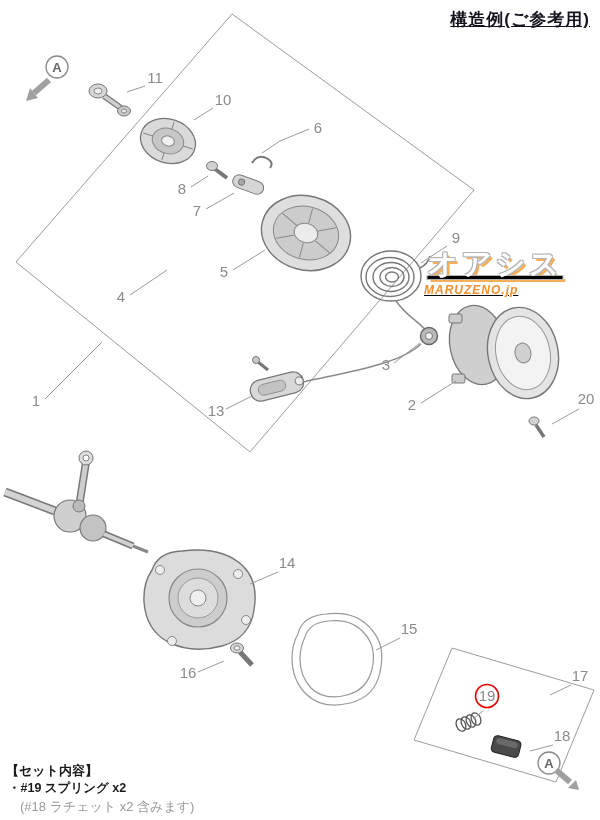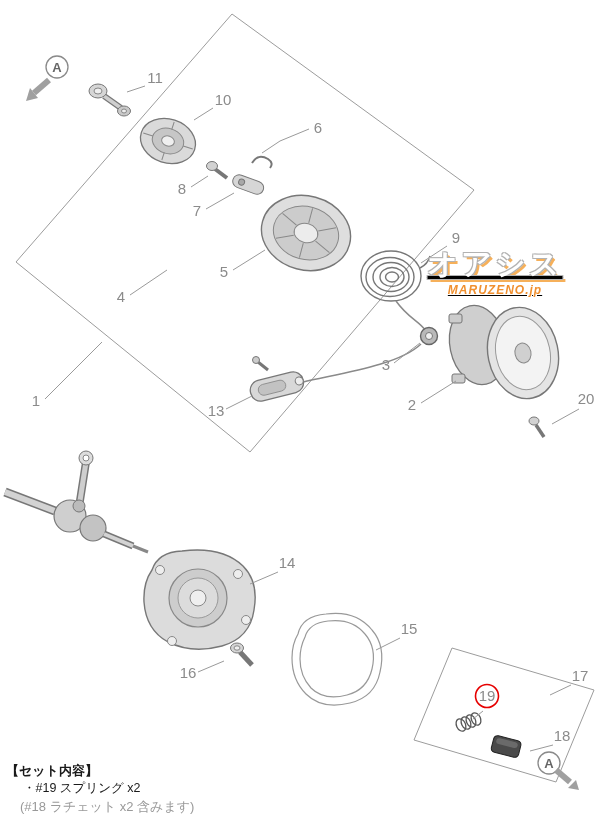--- a/index.html
+++ b/index.html
@@ -3,24 +3,24 @@
 <meta charset="utf-8">
 <style>
   html,body{margin:0;padding:0;background:#fff;}
   .stage{position:relative;width:600px;height:820px;background:#fff;overflow:hidden;
          font-family:"Liberation Sans","DejaVu Sans",sans-serif;}
   .title{position:absolute;top:8px;right:10px;font-size:17px;font-weight:600;color:#14141e;
          text-decoration:underline;letter-spacing:1px;}
   .watermark{position:absolute;left:424px;top:244px;width:142px;text-align:center;pointer-events:none;text-decoration:underline;}
   .wm1{font-size:30px;font-weight:700;color:#ffffff;letter-spacing:3px;
        text-shadow:-1px -1px 0 #b2b2b2,1px -1px 0 #b2b2b2,-1px 1px 0 #b2b2b2,1px 1px 0 #b2b2b2,3px 3px 0 #f6b05a;}
-  .wm2{font-size:12px;font-weight:700;font-style:italic;color:#f09030;text-align:center;margin-top:-2px;letter-spacing:1px;}
+  .wm2{font-size:12px;font-weight:700;font-style:italic;color:#f09030;text-align:left;margin-top:-2px;letter-spacing:1px;}
   .notes{position:absolute;left:6px;top:727px;color:#1a1a1a;line-height:1.4;}
   .notes .hdr{font-size:13px;font-weight:600;margin-top:35px;}
-  .notes .item{font-size:12.5px;margin-left:17px;}
+  .notes .item{font-size:12.5px;margin-left:2px;font-weight:bold;}
   .notes .detail{font-size:13px;color:#999;margin-left:14px;}
   .warning{position:absolute;left:4px;top:787px;font-size:13.5px;color:#dd0000;}
   svg{position:absolute;left:0;top:0;}
   text.pn{font-size:15px;fill:#8b8b8b;text-anchor:middle;}
   text.vm{font-size:13px;fill:#666;font-weight:bold;text-anchor:middle;}
   .ldr{stroke:#9a9a9a;stroke-width:1;fill:none;}
 </style>
 </head>
 <body>
 
@@ -219,20 +219,21 @@
     <text class="pn" x="287" y="568">14</text>
     <text class="pn" x="409" y="634">15</text>
     <text class="pn" x="188" y="678">16</text>
     <text class="pn" x="580" y="681">17</text>
     <text class="pn" x="562" y="741">18</text>
     <text class="pn" x="487" y="701">19</text>
     <circle cx="487" cy="696" r="11.5" fill="none" stroke="#e60000" stroke-width="1.6"></circle>
     <text class="pn" x="586" y="404">20</text>
   </svg>
 
+  <div class="title">構造例(ご参考用)</div>
 
   <div class="watermark">
     <div class="wm1">オアシス</div>
     <div class="wm2">MARUZENO.jp</div>
   </div>
 
   <div class="notes">
     <div class="hdr">【セット内容】</div>
     <div class="item">・#19 スプリング x2</div>
     <div class="detail">(#18 ラチェット x2 含みます)</div>

